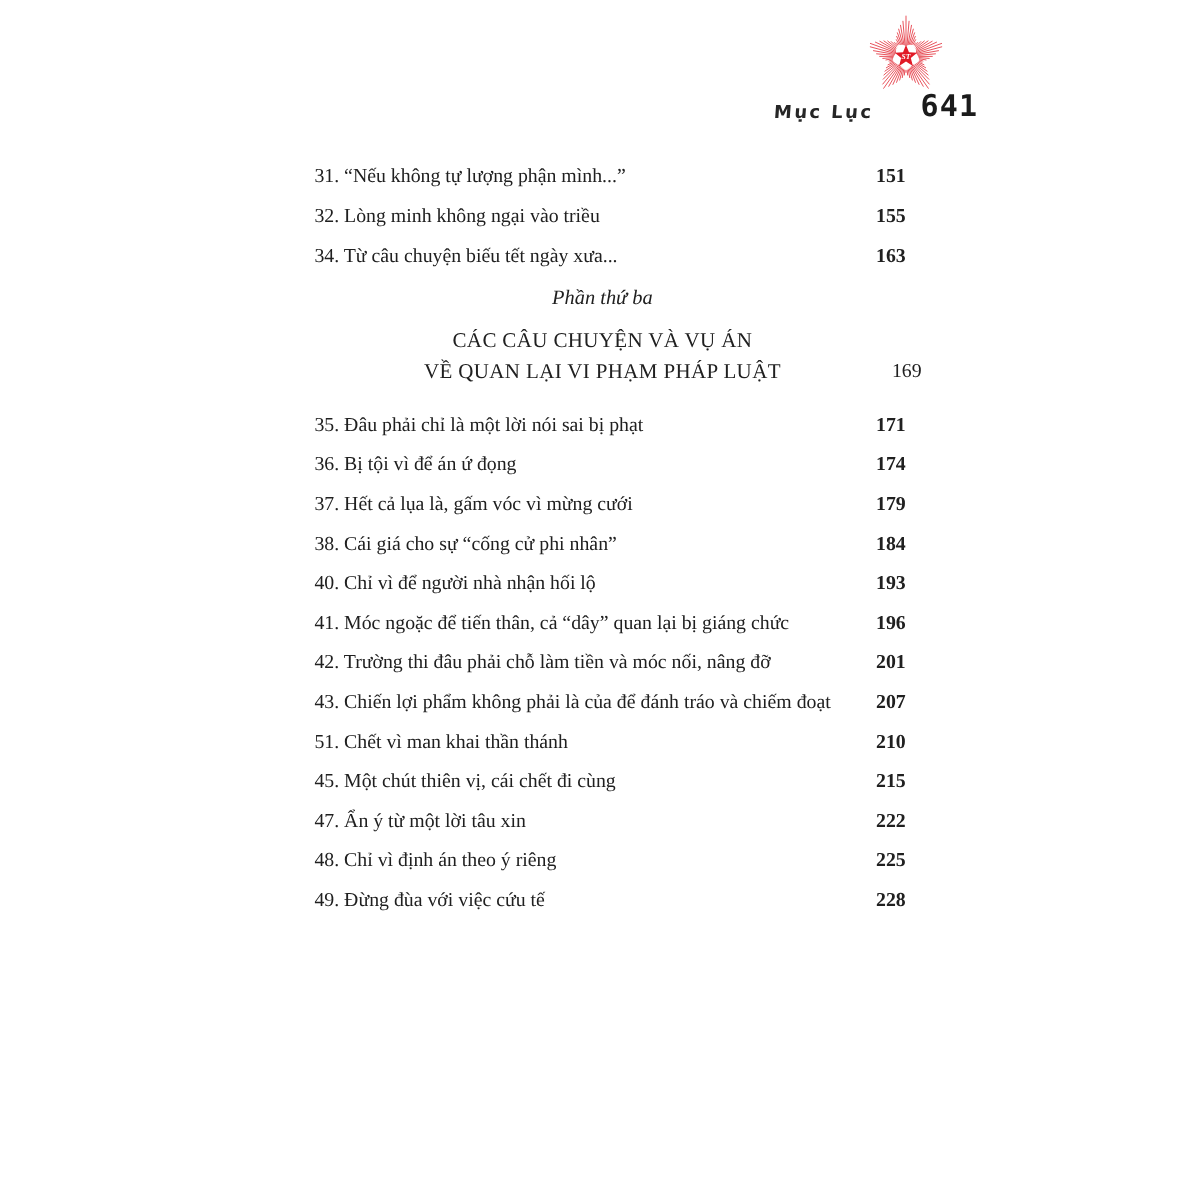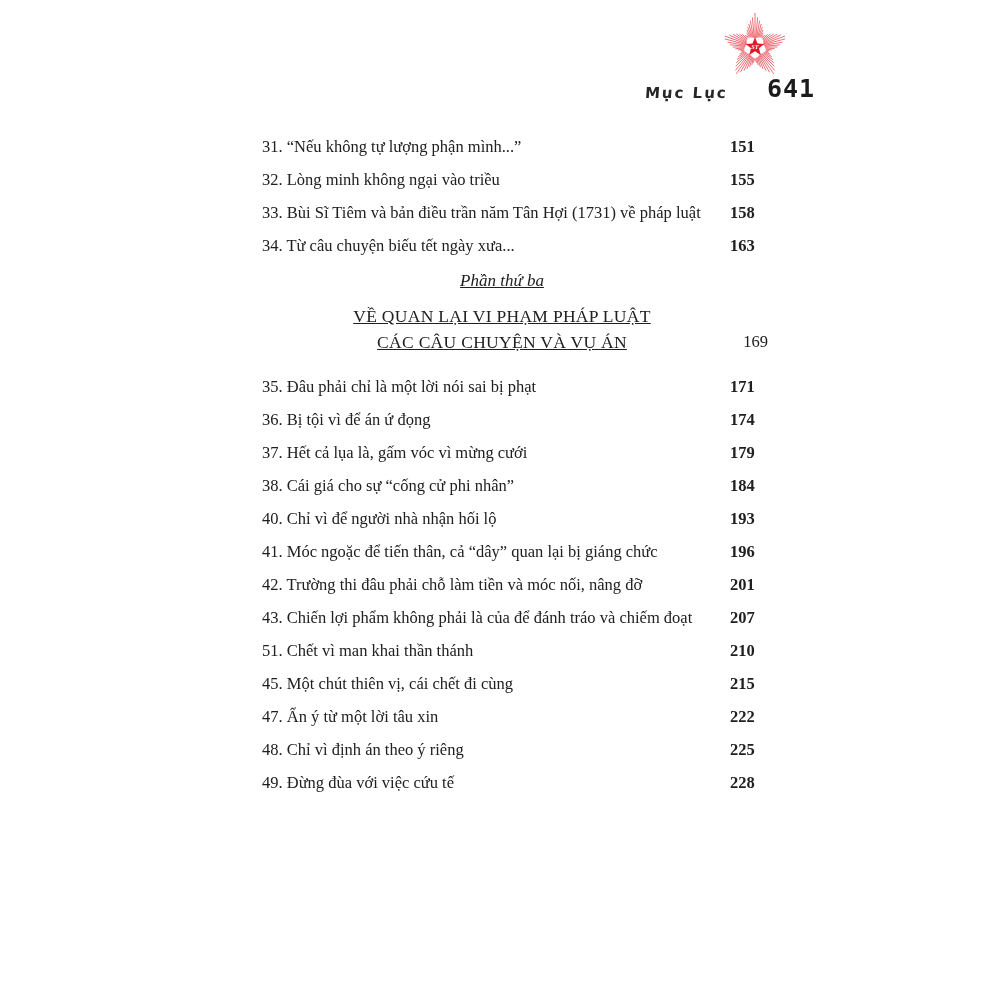--- a/index.html
+++ b/index.html
@@ -44,21 +44,20 @@
   .toc-page{
     flex:0 0 auto;width:38px;
     font-size:16.5px;line-height:21px;font-weight:bold;
   }
 
   .section-heading{
     position:relative;
     text-align:center;
     margin:14px 0 21px 0;
     padding-right:26px;
-    text-decoration:underline;
   }
   .part-label{
     font-style:italic;
     font-size:17px;line-height:21px;
     margin-bottom:12px;
   }
   .section-title{
     font-size:17.5px;line-height:26px;letter-spacing:0.3px;
   }
   .section-page{
@@ -162,33 +161,29 @@
     <div id="toc-part1">
         <div class="toc-row">
           <div class="toc-title">31. “Nếu không tự lượng phận mình...”</div>
           <div class="toc-page">151</div>
         </div>
         <div class="toc-row">
           <div class="toc-title">32. Lòng minh không ngại vào triều</div>
           <div class="toc-page">155</div>
         </div>
         <div class="toc-row">
-          <div class="toc-title">33. Bùi Sĩ Tiêm và bản điều trần năm Tân Hợi (1731) về pháp luật</div>
-          <div class="toc-page">158</div>
-        </div>
-        <div class="toc-row">
           <div class="toc-title">34. Từ câu chuyện biếu tết ngày xưa...</div>
           <div class="toc-page">163</div>
         </div>
       </div>
 
     <div class="section-heading">
       <div class="part-label">Phần thứ ba</div>
+      <div class="section-title">CÁC CÂU CHUYỆN VÀ VỤ ÁN</div>
       <div class="section-title">VỀ QUAN LẠI VI PHẠM PHÁP LUẬT</div>
-      <div class="section-title">CÁC CÂU CHUYỆN VÀ VỤ ÁN</div>
       <div class="section-page">169</div>
     </div>
 
     <div id="toc-part2">
         <div class="toc-row">
           <div class="toc-title">35. Đâu phải chỉ là một lời nói sai bị phạt</div>
           <div class="toc-page">171</div>
         </div>
         <div class="toc-row">
           <div class="toc-title">36. Bị tội vì để án ứ đọng</div>

